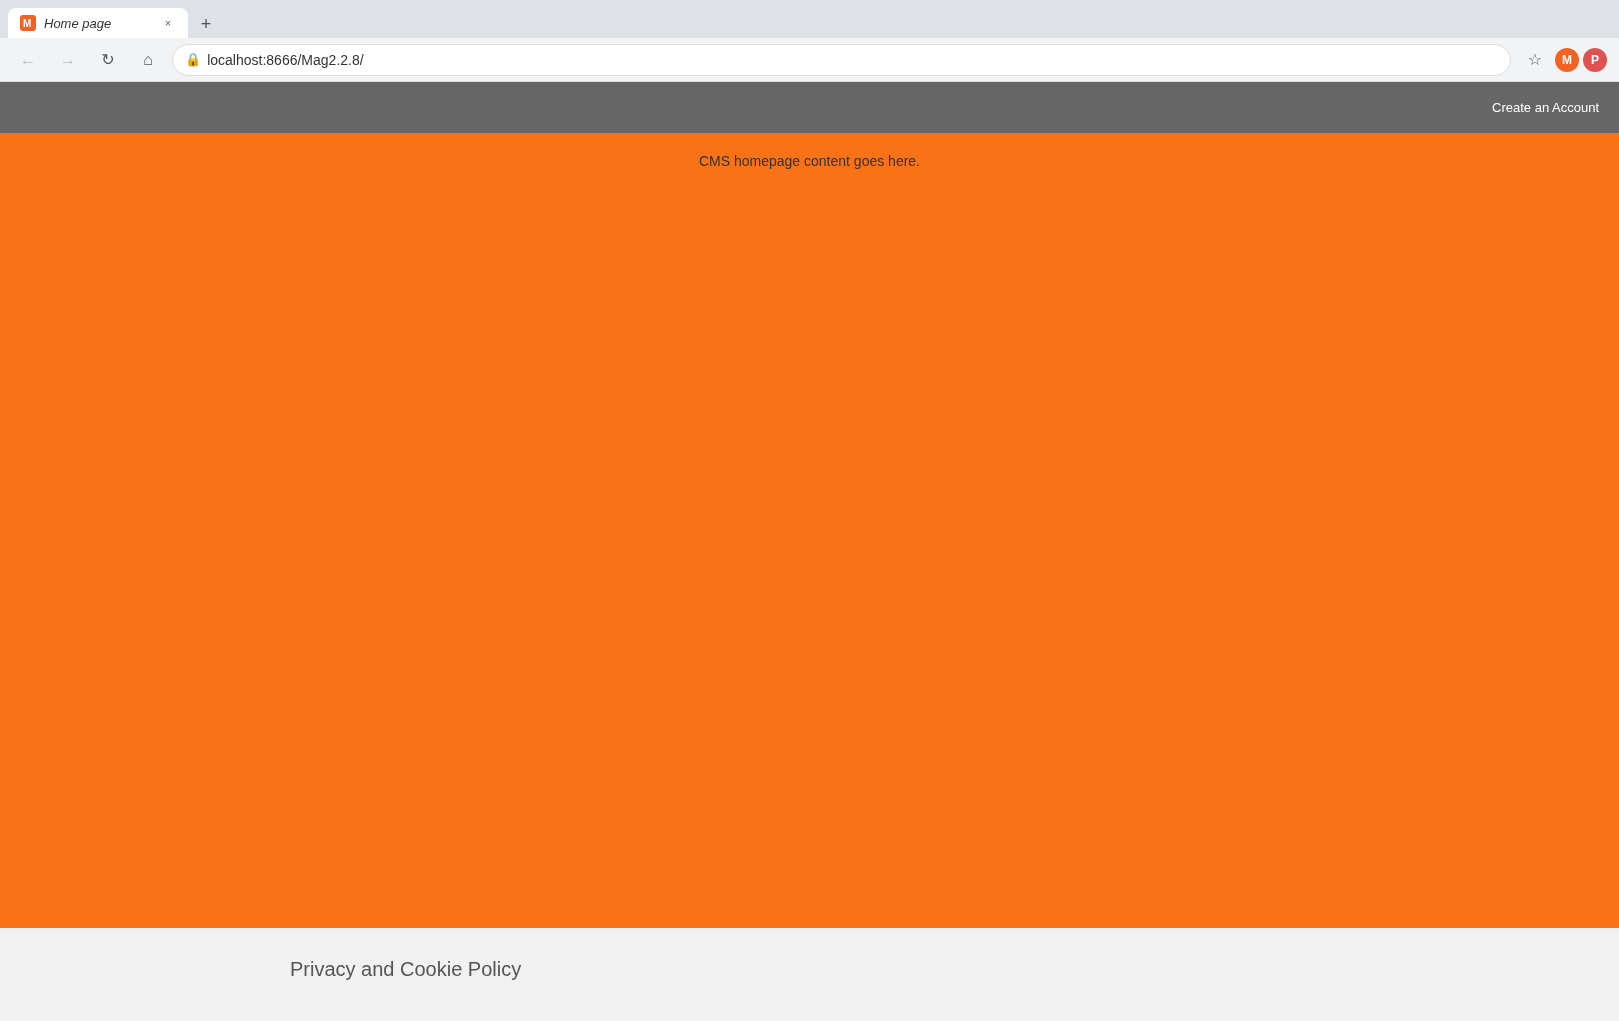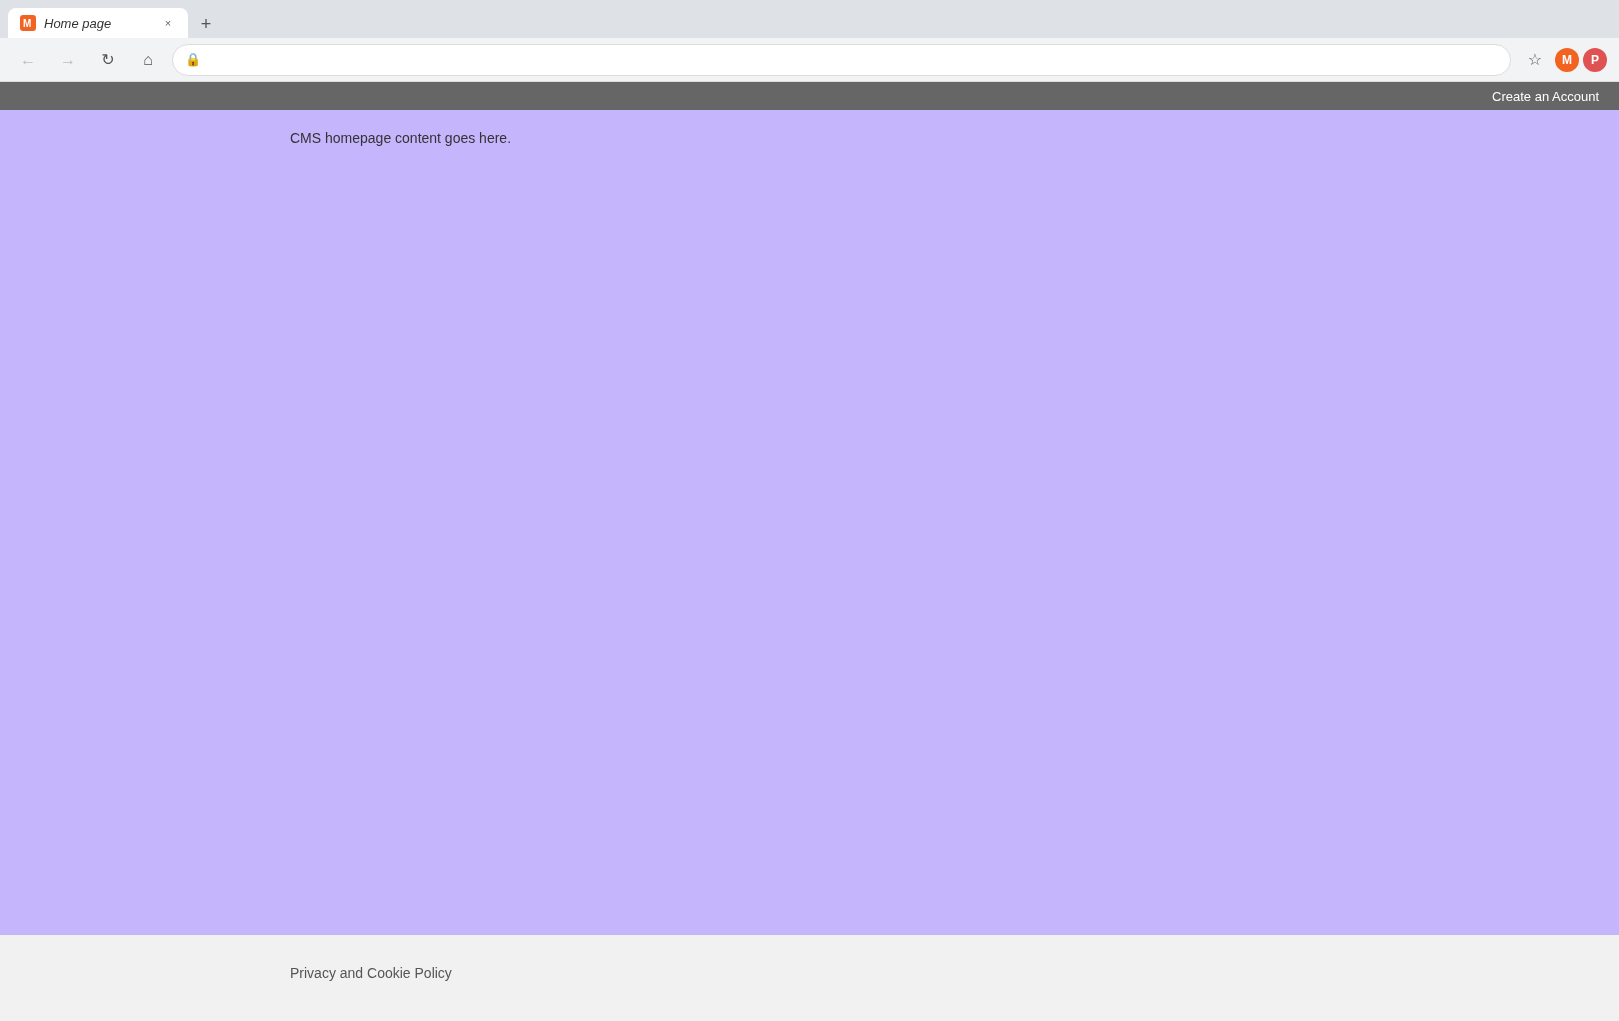--- a/index.html
+++ b/index.html
@@ -194,39 +194,40 @@
     .page-wrapper {
       background: #ffffff;
       min-height: calc(1021px - 82px);
       display: flex;
       flex-direction: column;
     }
 
     
     .top-header {
       background: #666666;
-      height: 28px;
+      height: 51px;
       display: flex;
       align-items: center;
       justify-content: flex-end;
       padding: 0 20px;
     }
 
     .create-account-link {
       color: #ffffff;
       font-size: 13px;
       text-decoration: none;
       cursor: pointer;
     }
 
     
     .main-content {
       flex: 1;
       padding: 20px 290px;
-      background: #c4b5fd;
+      background: #f97316;
+      text-align: center;
     }
 
     .cms-content {
       font-size: 14px;
       color: #333;
     }
 
     
     .footer {
       background: #f1f1f1;
@@ -235,21 +236,21 @@
     }
 
     .footer-nav {
       display: flex;
       flex-direction: column;
       gap: 10px;
     }
 
     .footer-link {
       color: #555;
-      font-size: 14px;
+      font-size: 20px;
       text-decoration: none;
       cursor: pointer;
       display: inline-block;
     }
   </style>
 </head>
 <body>
 
 <div class="browser-chrome">
 
@@ -267,20 +268,21 @@
   </div>
 
   <div class="nav-bar">
     <button class="nav-btn disabled">←</button>
     <button class="nav-btn disabled">→</button>
     <button class="nav-btn">↻</button>
     <button class="nav-btn">⌂</button>
 
     <div class="address-bar-container">
       <span class="address-lock-icon">🔒</span>
+      <input class="address-bar" type="text" value="localhost:8666/Mag2.2.8/" style="">
     </div>
 
     <div class="nav-actions">
       <div class="bookmark-btn">☆</div>
       <div class="magento-nav-icon">M</div>
       <div class="profile-icon">P</div>
     </div>
   </div>
 
 </div>

